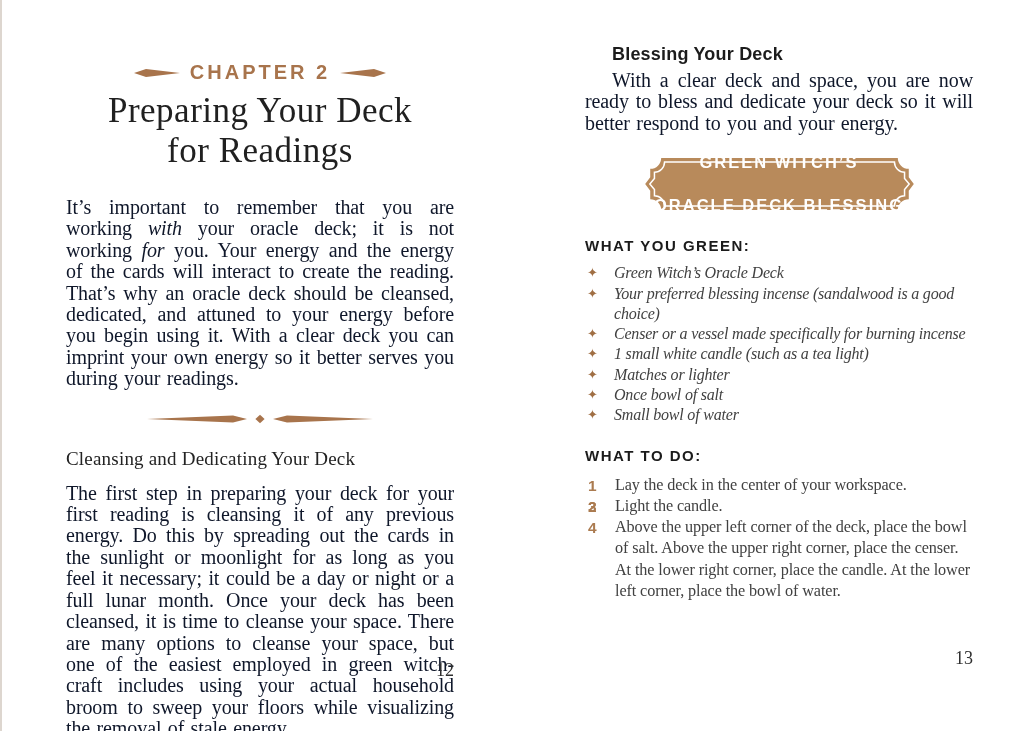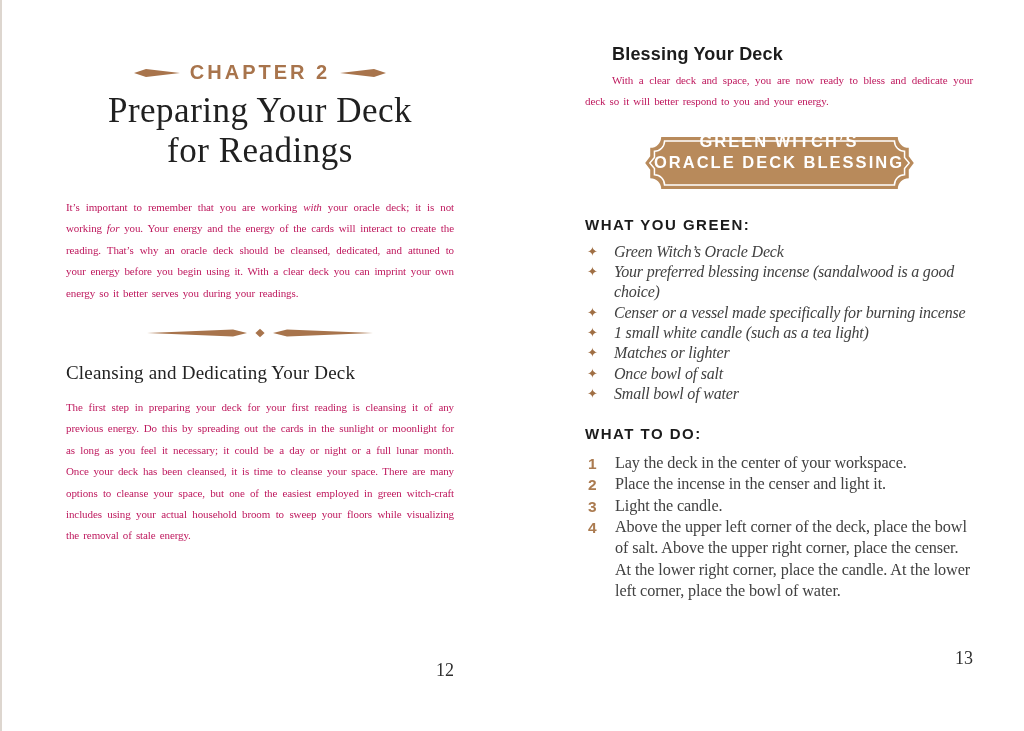--- a/index.html
+++ b/index.html
@@ -21,22 +21,22 @@
   }
   .orn-svg { width:46px; height:10px; display:block; }
   .orn-fill { fill:#a8744c; }
 
   .chapter-title {
     margin:7px 0 0; text-align:center; font-weight:normal;
     font-size:35px; line-height:40px; color:#202020; letter-spacing:0.5px;
   }
 
   .para {
-    margin:0; text-align:justify; font-size:11px; line-height:21.4px;
-    color:#be185d; letter-spacing:-0.1px; word-spacing:1.5px;
+    margin:0; text-align:justify; font-size:20px; line-height:21.4px;
+    color:#0f172a; letter-spacing:-0.1px; word-spacing:1.5px;
   }
   .p1 { margin-top:26px; }
   .ital { font-style:italic; }
 
   .divider-row { margin-top:24px; display:flex; justify-content:center; }
   .divider-svg { width:226px; height:10px; display:block; }
 
   .section-heading {
     margin:21px 0 0; font-weight:normal; font-size:19px; line-height:28px;
     color:#232323; letter-spacing:0.2px; white-space:nowrap;
@@ -54,21 +54,21 @@
     font-size:18px; color:#1c1c1c; letter-spacing:0.2px;
   }
   .rp-intro { margin-top:5px; text-indent:27px; }
 
   .banner-wrap { position:relative; width:311px; height:64px; margin:18px auto 0; }
   .banner-svg { position:absolute; left:0; top:0; width:311px; height:64px; }
   .banner-fill { fill:#b88a5b; }
   .banner-keyline { fill:none; stroke:#ffffff; stroke-width:1.8px; }
   .banner-text {
     position:absolute; left:0; top:0; width:100%; height:100%;
-    display:flex; flex-direction:column; align-items:center; justify-content:flex-start;
+    display:flex; flex-direction:column; align-items:center; justify-content:space-between;
     color:#ffffff; font-family:"Liberation Sans", sans-serif; font-weight:bold;
     font-size:16.5px; line-height:21px; letter-spacing:2px; text-align:center; white-space:nowrap;
   }
 
   .mini-heading {
     margin:21px 0 0; font-family:"Liberation Sans", sans-serif; font-weight:bold;
     font-size:15px; letter-spacing:1.5px; color:#1b1b1b;
   }
   .mini-2 { }
 
@@ -155,20 +155,20 @@
       <li><span class="star">✦</span><span>1 small white candle (such as a tea light)</span></li>
       <li><span class="star">✦</span><span>Matches or lighter</span></li>
       <li><span class="star">✦</span><span>Once bowl of salt</span></li>
       <li><span class="star">✦</span><span>Small bowl of water</span></li>
     </ul>
 
     <div class="mini-heading mini-2">WHAT TO DO:</div>
 
     <ol class="do-list">
       <li><span class="num">1</span><span>Lay the deck in the center of your workspace.</span></li>
-      <li><span class="num">2</span><span>Place the incense in the censer and light it.</span></li>
+      <li><span class="num">2</span></li>
       <li><span class="num">3</span><span>Light the candle.</span></li>
       <li><span class="num">4</span><span>Above the upper left corner of the deck, place the bowl of salt. Above the upper right corner, place the censer. At the lower right corner, place the candle. At the lower left corner, place the bowl of water.</span></li>
     </ol>
 
     <div class="pagenum">13</div>
   </div>
 </div>
 
 </body></html>

